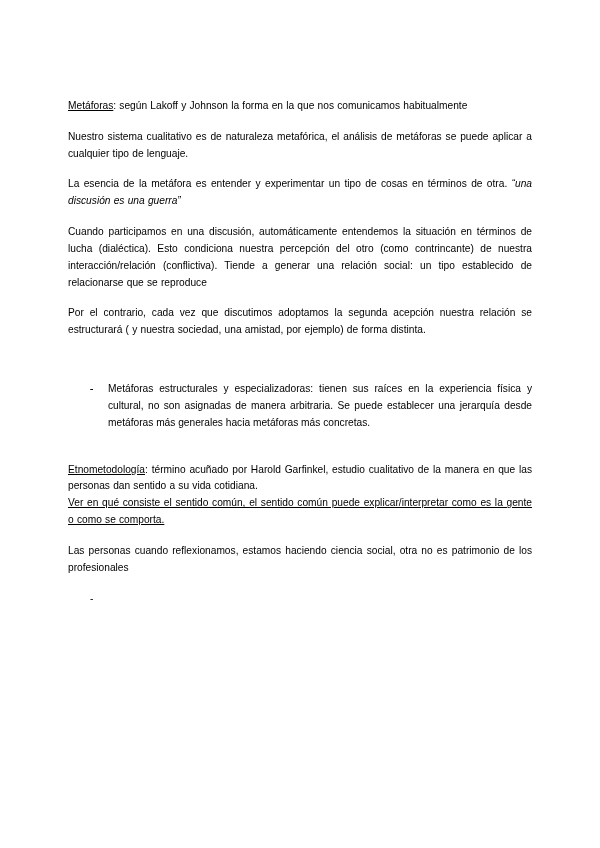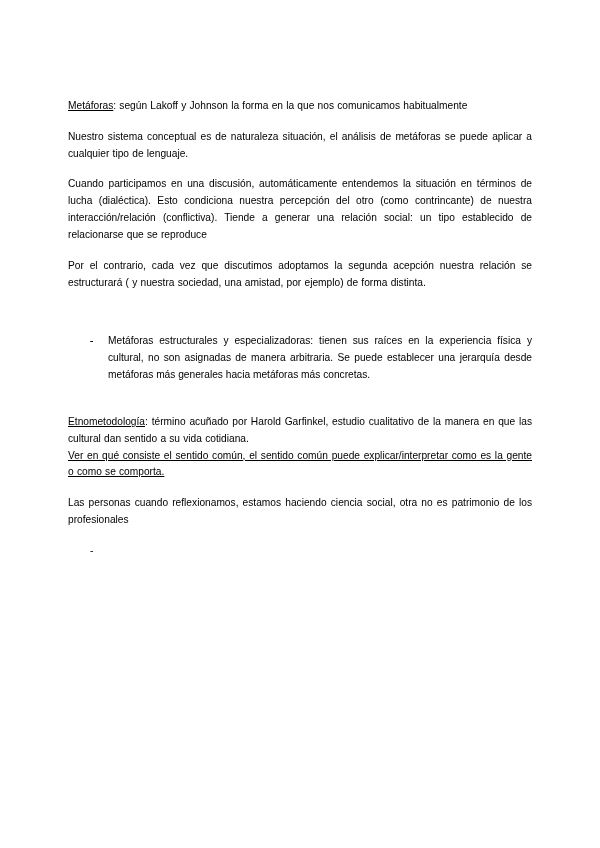--- a/index.html
+++ b/index.html
@@ -62,38 +62,39 @@
     height: 16px;
   }
 </style>
 </head>
 <body>
 
 <div class="page">
 
   <p class="para"><span class="lead">Metáforas</span><span>: según Lakoff y Johnson la forma en la que nos comunicamos habitualmente</span></p>
 
-  <p class="para">Nuestro sistema conceptual es de naturaleza situación, el análisis de metáforas se puede aplicar a cualquier tipo de lenguaje.</p>
+  <p class="para">Nuestro sistema cualitativo es de naturaleza metafórica, el análisis de metáforas se puede aplicar a cualquier tipo de lenguaje.</p>
 
+  <p class="para"><span>La esencia de la metáfora es entender y experimentar un tipo de cosas en términos de otra. </span><span class="ital">“una discusión es una guerra”</span></p>
 
   <p class="para">Cuando participamos en una discusión, automáticamente entendemos la situación en términos de lucha (dialéctica). Esto condiciona nuestra percepción del otro (como contrincante) de nuestra interacción/relación (conflictiva). Tiende a generar una relación social: un tipo establecido de relacionarse que se reproduce</p>
 
   <p class="para">Por el contrario, cada vez que discutimos adoptamos la segunda acepción nuestra relación se estructurará ( y nuestra sociedad, una amistad, por ejemplo) de forma distinta.</p>
 
 
   <div class="spacer-lg"></div>
 
   <ul class="bullets">
     <li class="bullet"><span class="dash">-</span></li>
     <li class="bullet"><span class="dash">-</span><span>Metáforas estructurales y especializadoras: tienen sus raíces en la experiencia física y cultural, no son asignadas de manera arbitraria. Se puede establecer una jerarquía desde metáforas más generales hacia metáforas más concretas.</span></li>
   </ul>
 
   <div class="spacer-lg"></div>
 
-  <p class="para"><span class="lead">Etnometodología</span><span>: término acuñado por Harold Garfinkel, estudio cualitativo de la manera en que las cultural dan sentido a su vida cotidiana.</span></p>
+  <p class="para"><span class="lead">Etnometodología</span><span>: término acuñado por Harold Garfinkel, estudio cualitativo de la manera en que las personas dan sentido a su vida cotidiana.</span></p>
 
   <p class="para" style="margin-top:-14px;text-decoration:underline;">Ver en qué consiste el sentido común, el sentido común puede explicar/interpretar como es la gente o como se comporta.</p>
 
   <p class="para">Las personas cuando reflexionamos, estamos haciendo ciencia social, otra no es patrimonio de los profesionales</p>
 
   <ul class="bullets">
     <li class="bullet"><span class="dash">-</span></li>
   </ul>
 
 </div>

